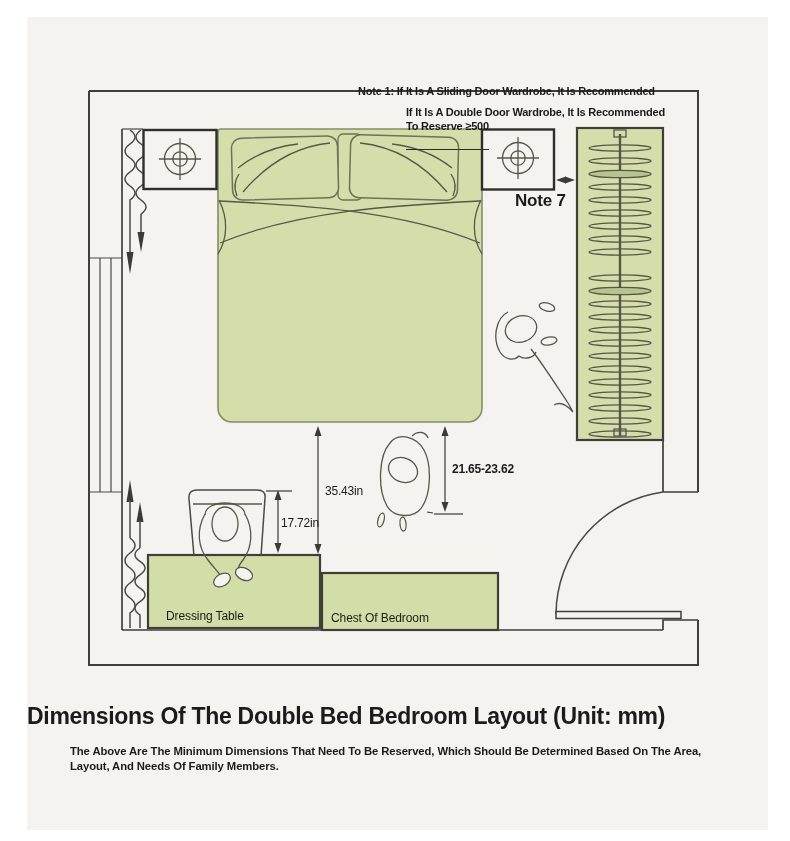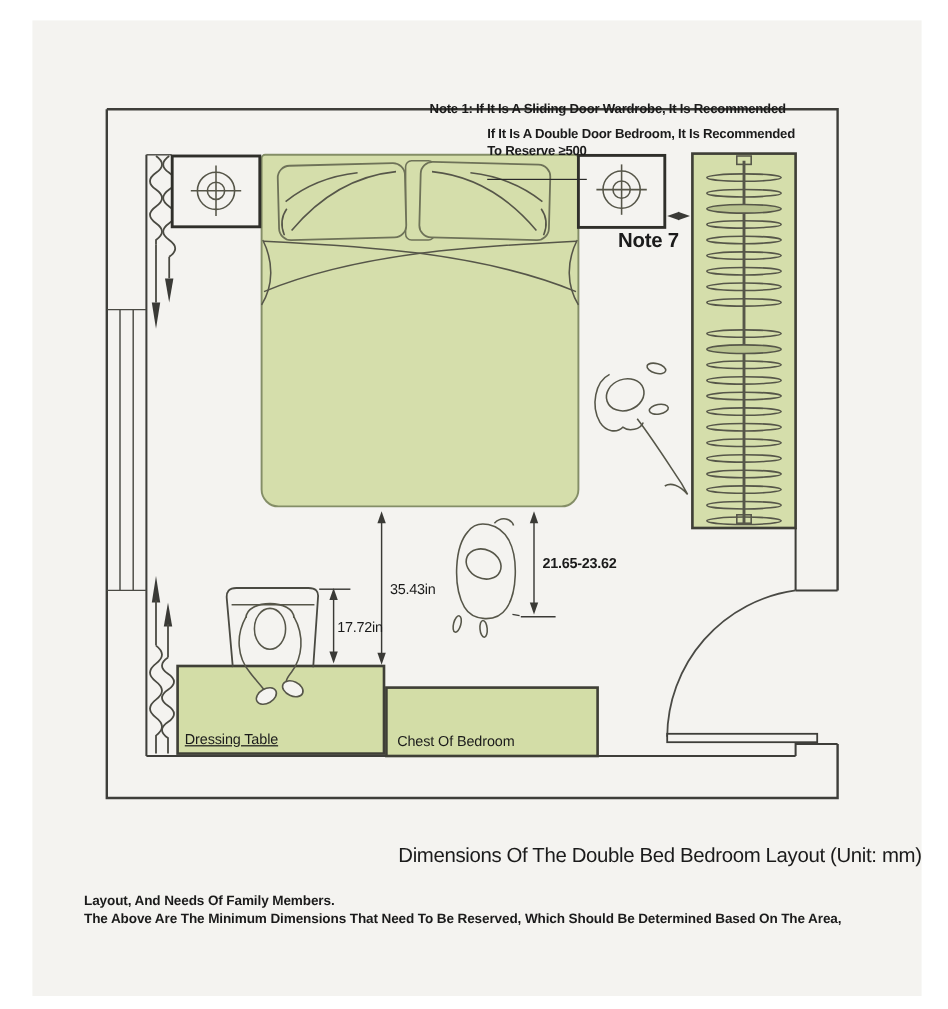--- a/index.html
+++ b/index.html
@@ -6,22 +6,22 @@
   .page{position:relative;width:790px;height:841px;background:#ffffff;overflow:hidden;
         font-family:"Liberation Sans",sans-serif;color:#1b1b1b;}
   .panel{position:absolute;left:27px;top:17px;width:741px;height:813px;background:#f4f3f0;}
   .plan-svg{position:absolute;left:0;top:0;}
   .lbl{position:absolute;white-space:nowrap;color:#1b1b1b;}
   .note{font-size:11px;font-weight:600;line-height:14px;letter-spacing:-0.2px;}
   .note-underline{display:inline-block;border-bottom:1.6px solid #2a2a2a;padding-bottom:16px;}
   .note-marker{font-size:17px;font-weight:700;letter-spacing:-0.2px;}
   .dim{font-size:12px;font-weight:500;letter-spacing:-0.2px;}
   .furn-lbl{font-size:12px;font-weight:500;letter-spacing:-0.1px;}
-  .title{position:absolute;left:27px;top:703px;width:741px;text-align:right;
-         font-size:17px;font-weight:400;letter-spacing:-0.3px;}
+  .title{position:absolute;left:27px;top:703px;width:741px;text-align:left;
+         font-size:23px;font-weight:700;letter-spacing:-0.3px;}
   .subtitle{position:absolute;left:70px;top:744px;width:660px;
             font-size:11.3px;font-weight:700;line-height:15px;letter-spacing:-0.1px;}
   
   .wall{stroke:#3e3e3a;stroke-width:2;fill:none;}
   .wall-in{stroke:#3e3e3a;stroke-width:1.7;fill:none;}
   .wall-thin{stroke:#4a4a44;stroke-width:1.2;fill:none;}
   .sketch{stroke:#565649;stroke-width:1.3;fill:none;}
   .sketch2{stroke:#4a4a42;stroke-width:1.5;fill:none;}
   .dimline{stroke:#3a3a36;stroke-width:1.2;fill:none;}
   .dimhead{fill:#3a3a36;stroke:none;}
@@ -194,30 +194,30 @@
       <line class="dimline" x1="559" y1="180" x2="572" y2="180"></line>
       <path class="dimhead" d="M556,180 l10,-3.5 v7 z"></path>
       <path class="dimhead" d="M575,180 l-10,-3.5 v7 z"></path>
     </g>
   </svg>
 
   <div class="lbl note" style="left:358px;top:84px;">
     <div>Note 1: If It Is A Sliding Door Wardrobe, It Is Recommended</div>
   </div>
   <div class="lbl note" style="left:406px;top:105px;">
-    <div>If It Is A Double Door Bedroom, It Is Recommended</div>
+    <div>If It Is A Double Door Wardrobe, It Is Recommended</div>
     <div class="note-underline">To Reserve ≥500</div>
   </div>
   <div class="lbl note-marker" style="left:515px;top:191px;">Note 7</div>
 
   <div class="lbl dim" style="left:325px;top:484px;text-align:right;">35.43in</div>
   <div class="lbl dim" style="left:281px;top:516px;">17.72in</div>
   <div class="lbl dim" style="left:452px;top:462px;font-weight:bold;">21.65-23.62</div>
 
-  <div class="lbl furn-lbl" style="left:154px;top:609px;text-decoration:underline;">Dressing Table</div>
+  <div class="lbl furn-lbl" style="left:166px;top:609px;">Dressing Table</div>
   <div class="lbl furn-lbl" style="left:331px;top:611px;">Chest Of Bedroom</div>
 
   <div class="title">Dimensions Of The Double Bed Bedroom Layout (Unit: mm)</div>
   <div class="subtitle">
+    <div>The Above Are The Minimum Dimensions That Need To Be Reserved, Which Should Be Determined Based On The Area,</div>
     <div>Layout, And Needs Of Family Members.</div>
-    <div>The Above Are The Minimum Dimensions That Need To Be Reserved, Which Should Be Determined Based On The Area,</div>
   </div>
 </div>
 
 </body></html>

